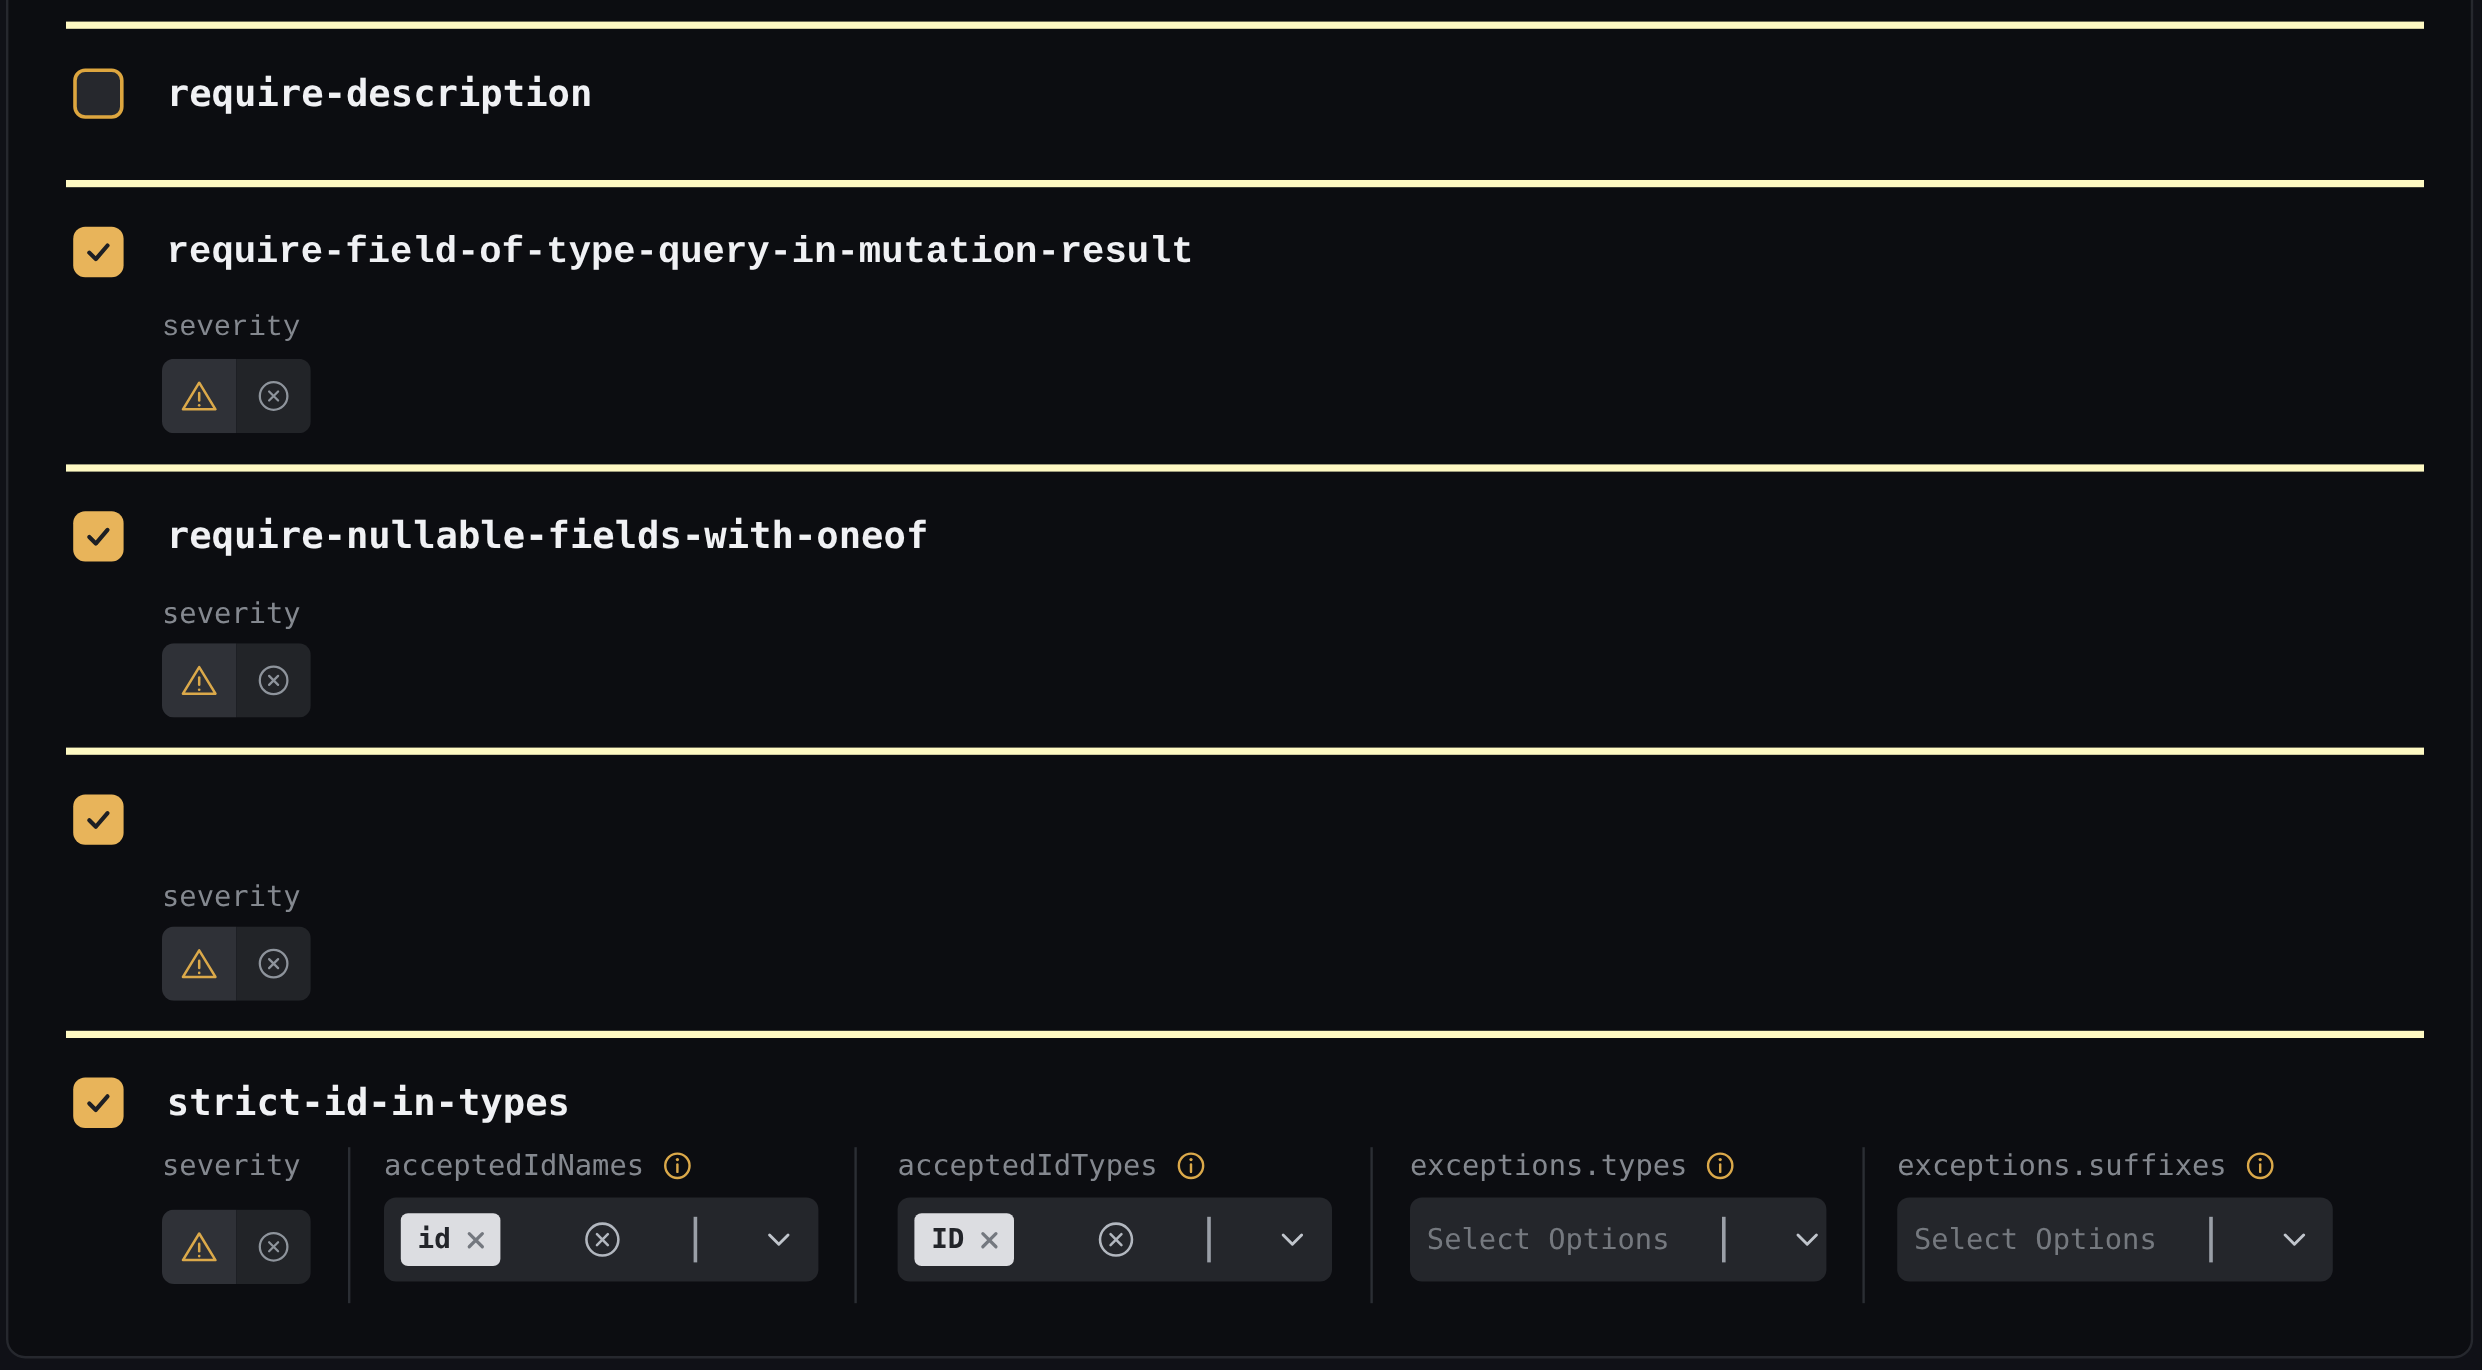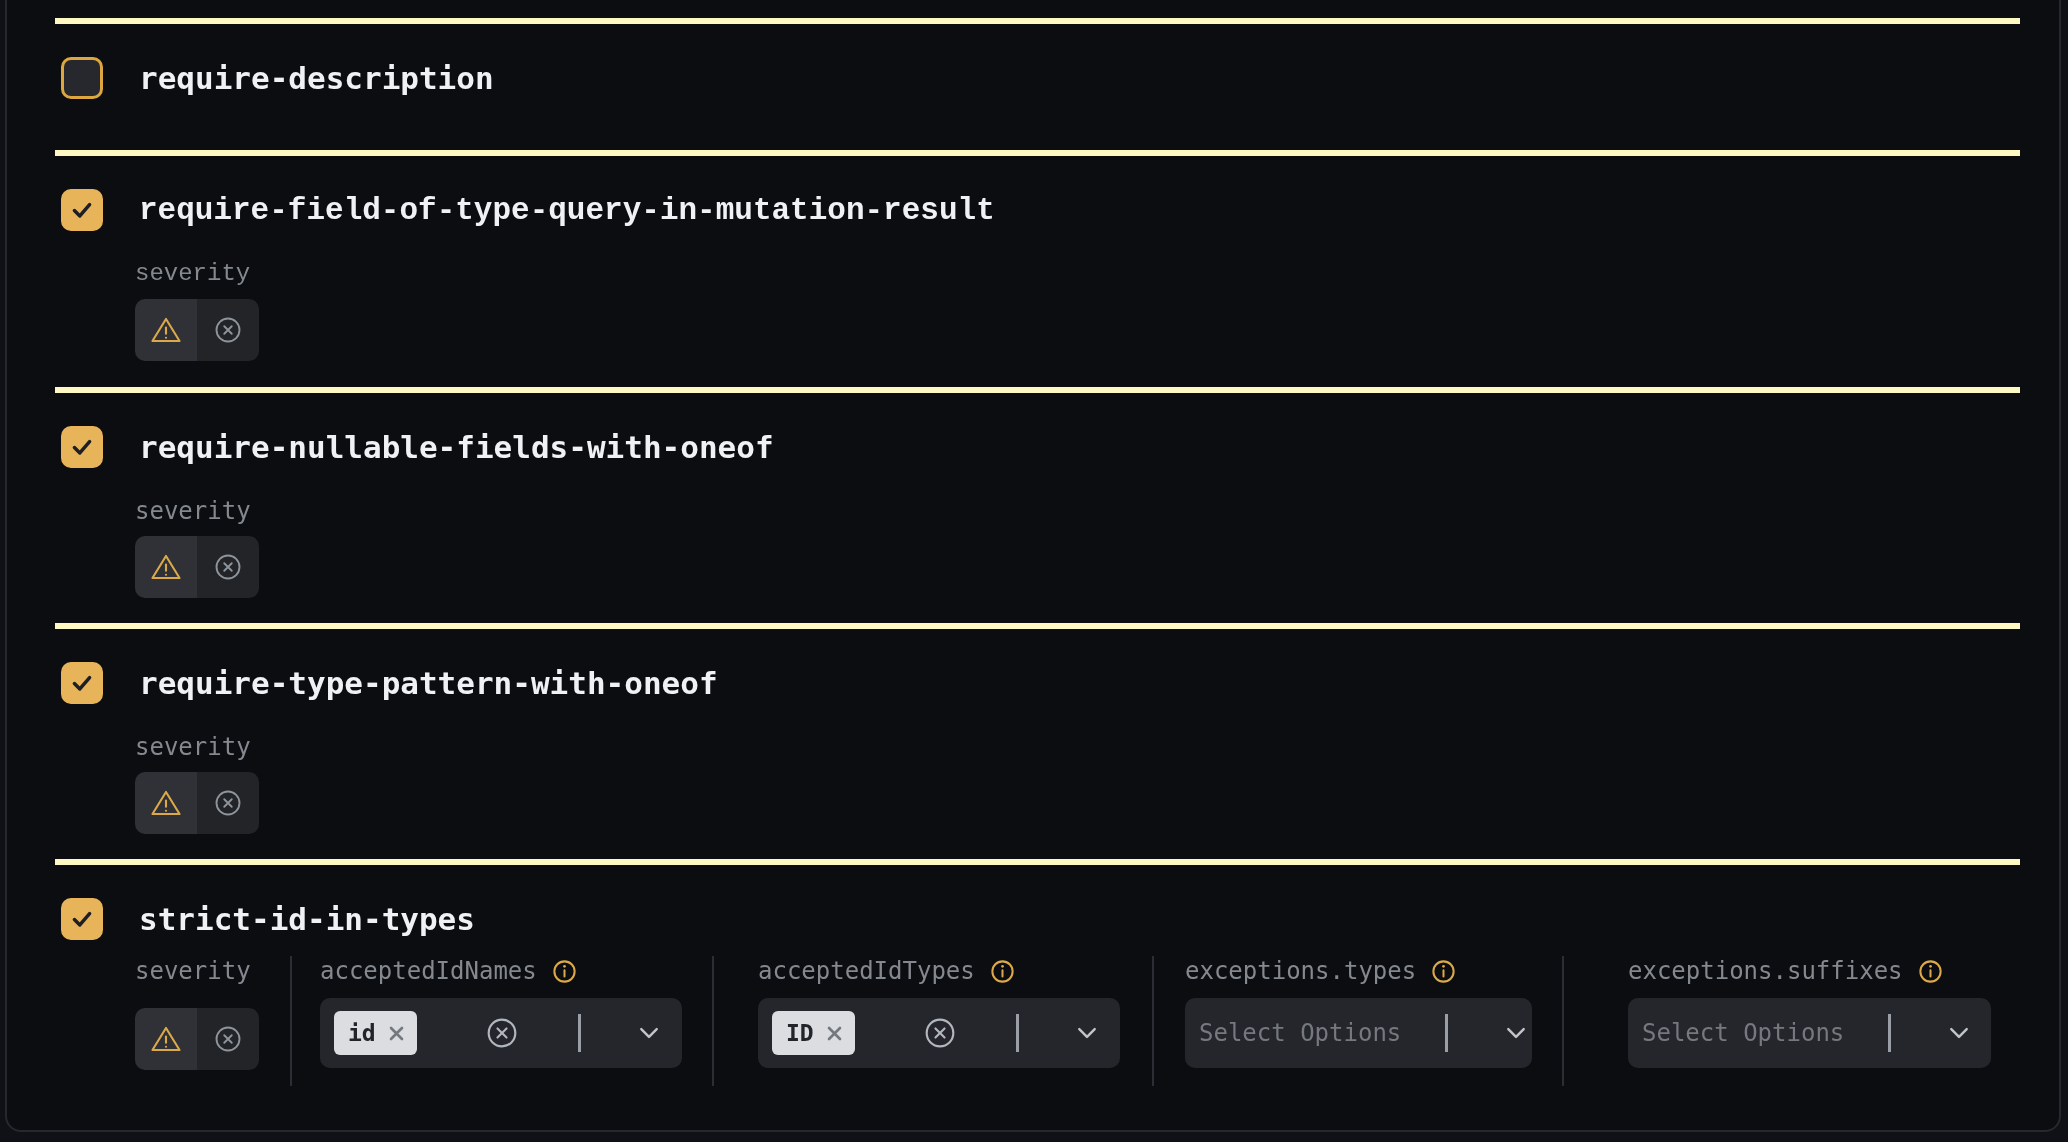--- a/index.html
+++ b/index.html
@@ -64,23 +64,23 @@
   }
   .seg-btn.active { background:#2f3137; }
 
   .cfg-row {
     display:flex; align-items:flex-start;
     padding-left:80px; margin-top:16px;
   }
   .fgroup { flex:0 0 auto; }
   .fg-sev  { width:155px; }
   .fg-2 { width:392px; margin-left:28px; }
-  .fg-3 { width:394px; margin-left:44px; }
+  .fg-3 { width:394px; margin-left:34px; }
   .fg-4 { width:377px; margin-left:31px; }
-  .fg-5 { width:363px; margin-left:64px; }
+  .fg-5 { width:363px; margin-left:27px; }
   .fg-sev .seg { margin-top:22px; }
   .label-row { display:flex; align-items:center; gap:14px; height:30px; }
   .vdiv { width:2px; height:130px; background:#2b2e34; flex:0 0 2px; }
 
   .ms-box {
     margin-top:12px; height:70px;
     border-radius:10px; background:#24262b;
     display:flex; align-items:center;
     padding:0 22px 0 14px;
     cursor:pointer;
@@ -178,21 +178,20 @@
       </div>
     </section>
 
     <section class="rule rule-r4">
       <div class="rule-header">
         <span class="checkbox checked">
           <svg width="26" height="26" viewBox="0 0 24 24" fill="none" stroke="#1d1f24" stroke-width="3.2" stroke-linecap="round" stroke-linejoin="round">
               <path d="M5 12.5 L10 17.5 L19 7"></path>
             </svg>
         </span>
-        <h3 class="rule-title">require-type-pattern-with-oneof</h3>
       </div>
       <div class="cfg">
         <div class="cfg-label">severity</div>
         <div class="seg">
           <button class="seg-btn active">
             <svg width="32" height="30" viewBox="0 0 26 24" fill="none" stroke="#dba94a" stroke-width="1.7" stroke-linecap="round" stroke-linejoin="round">
                 <path d="M13 3 L24 21 H2 Z"></path>
                 <path d="M13 10 L13 15"></path>
                 <circle cx="13" cy="18.3" r="0.9" fill="#dba94a" stroke="none"></circle>
               </svg>

